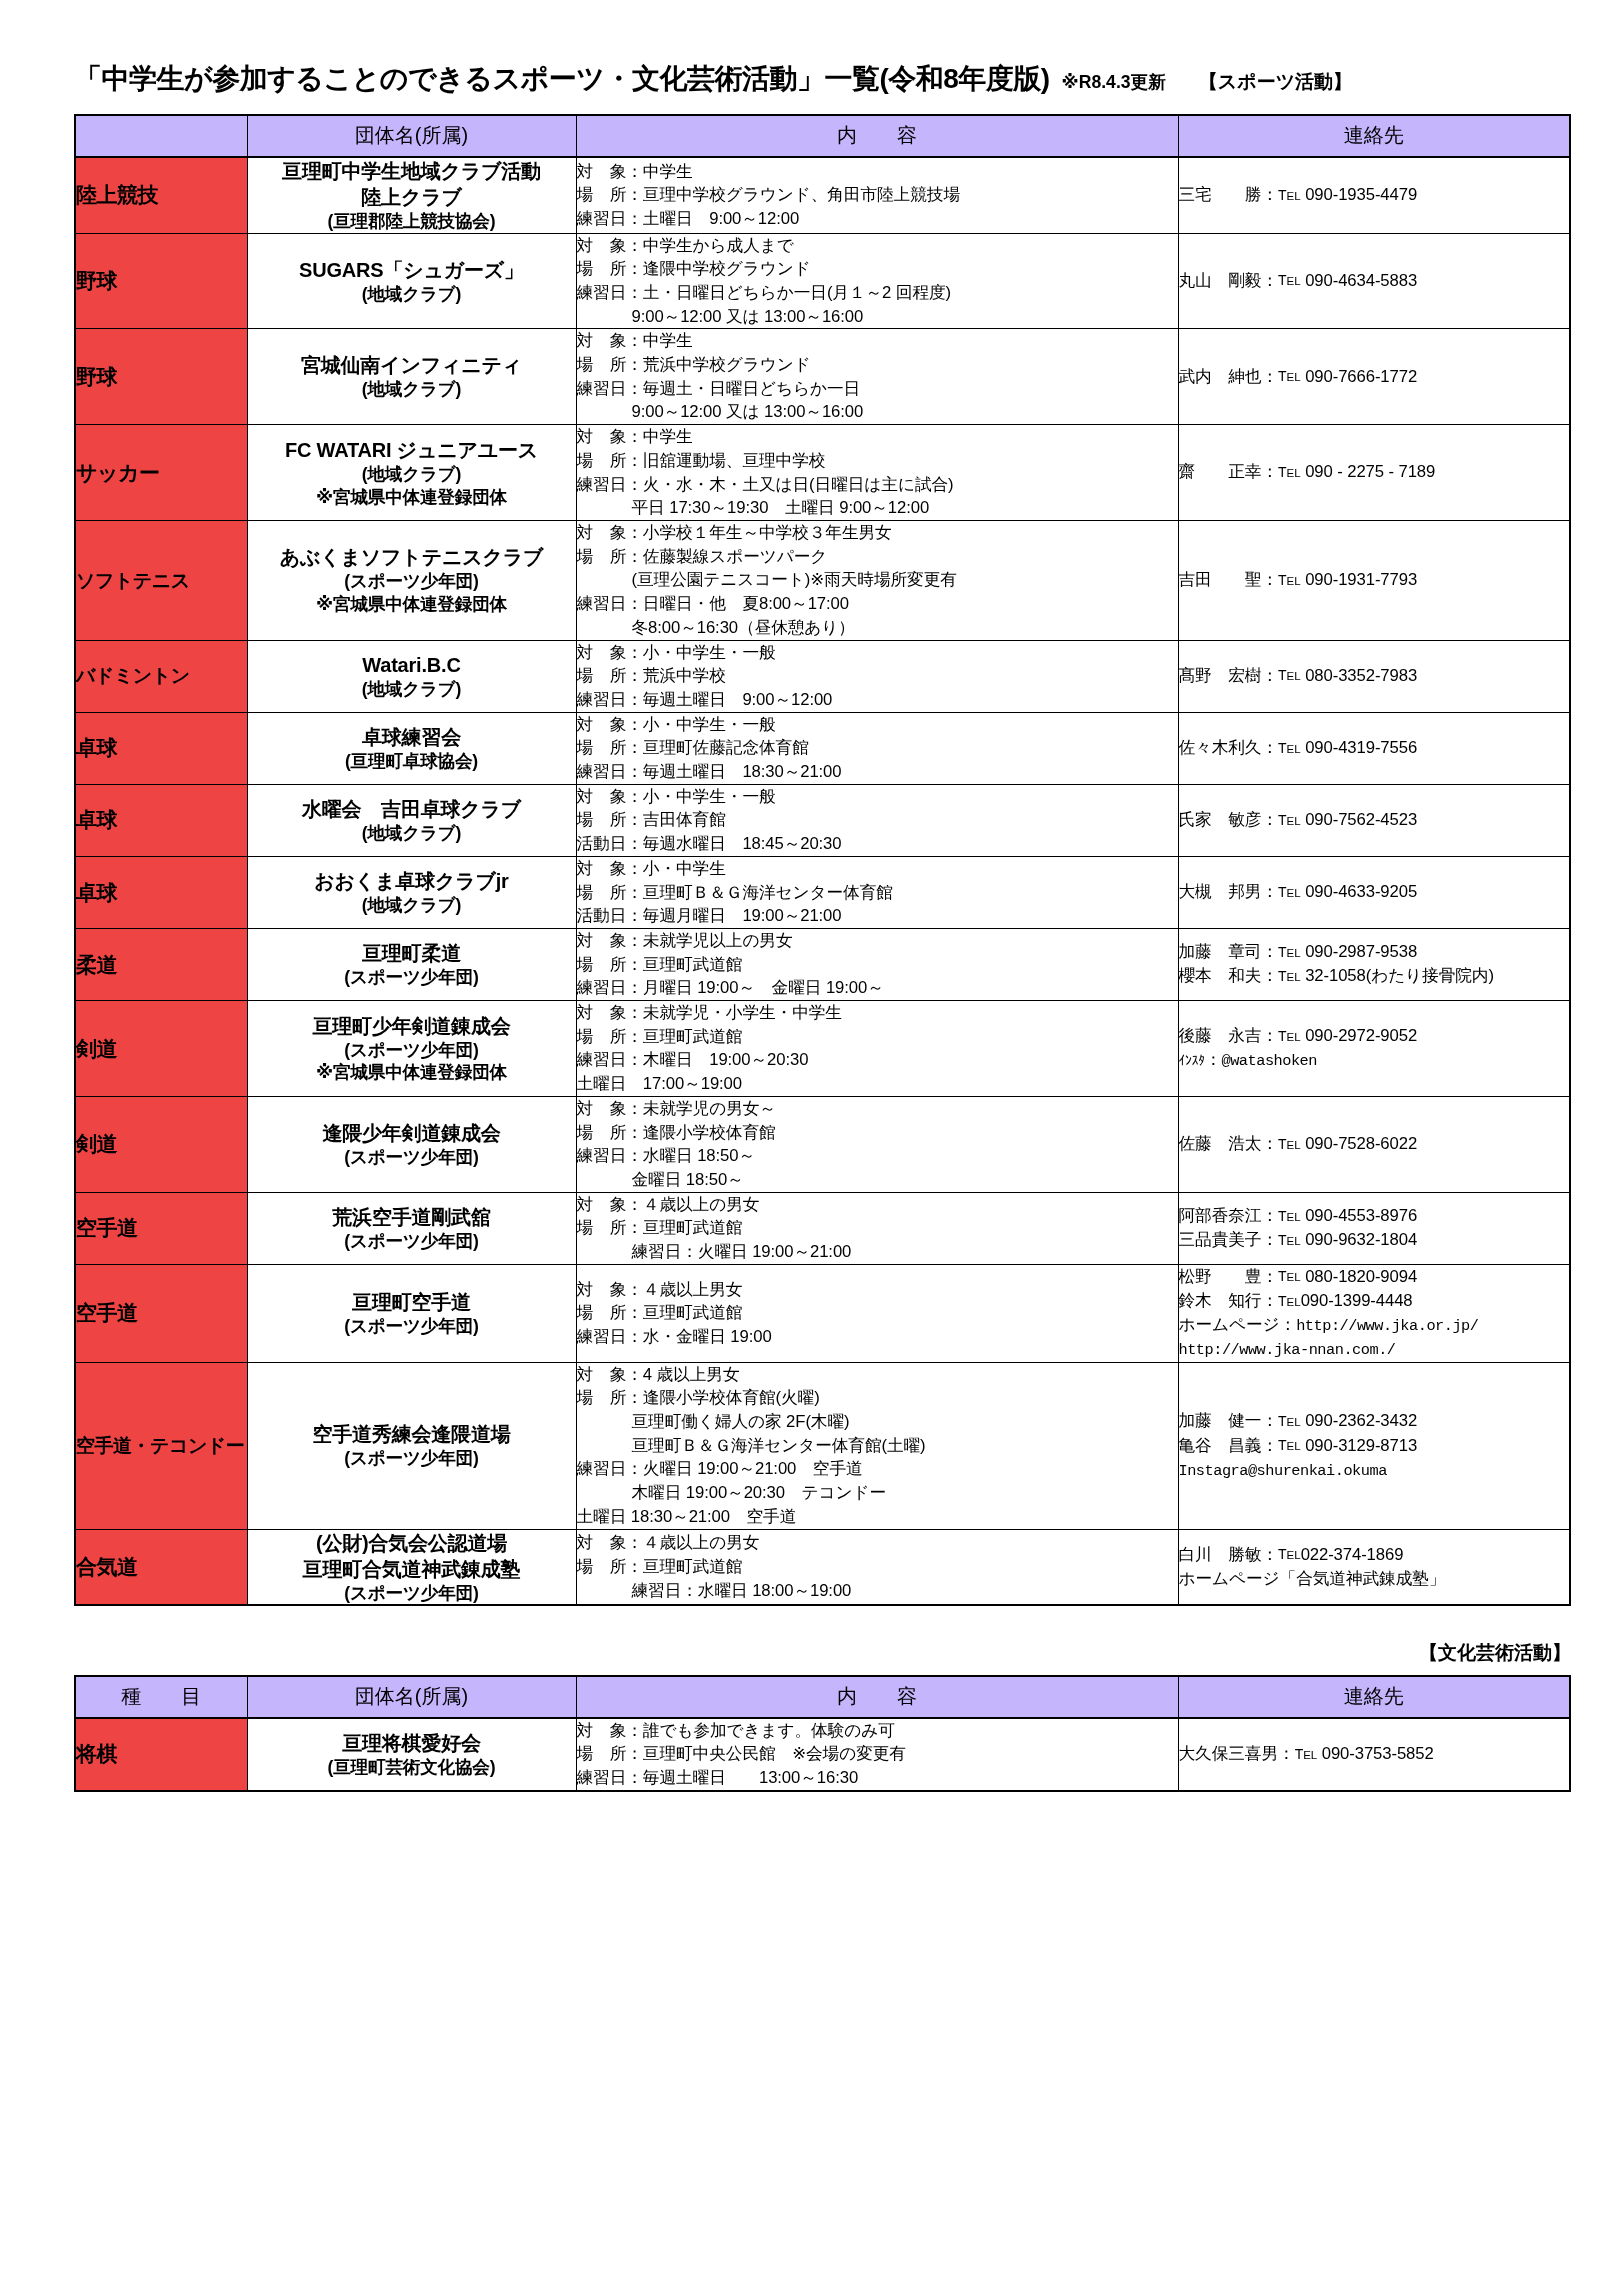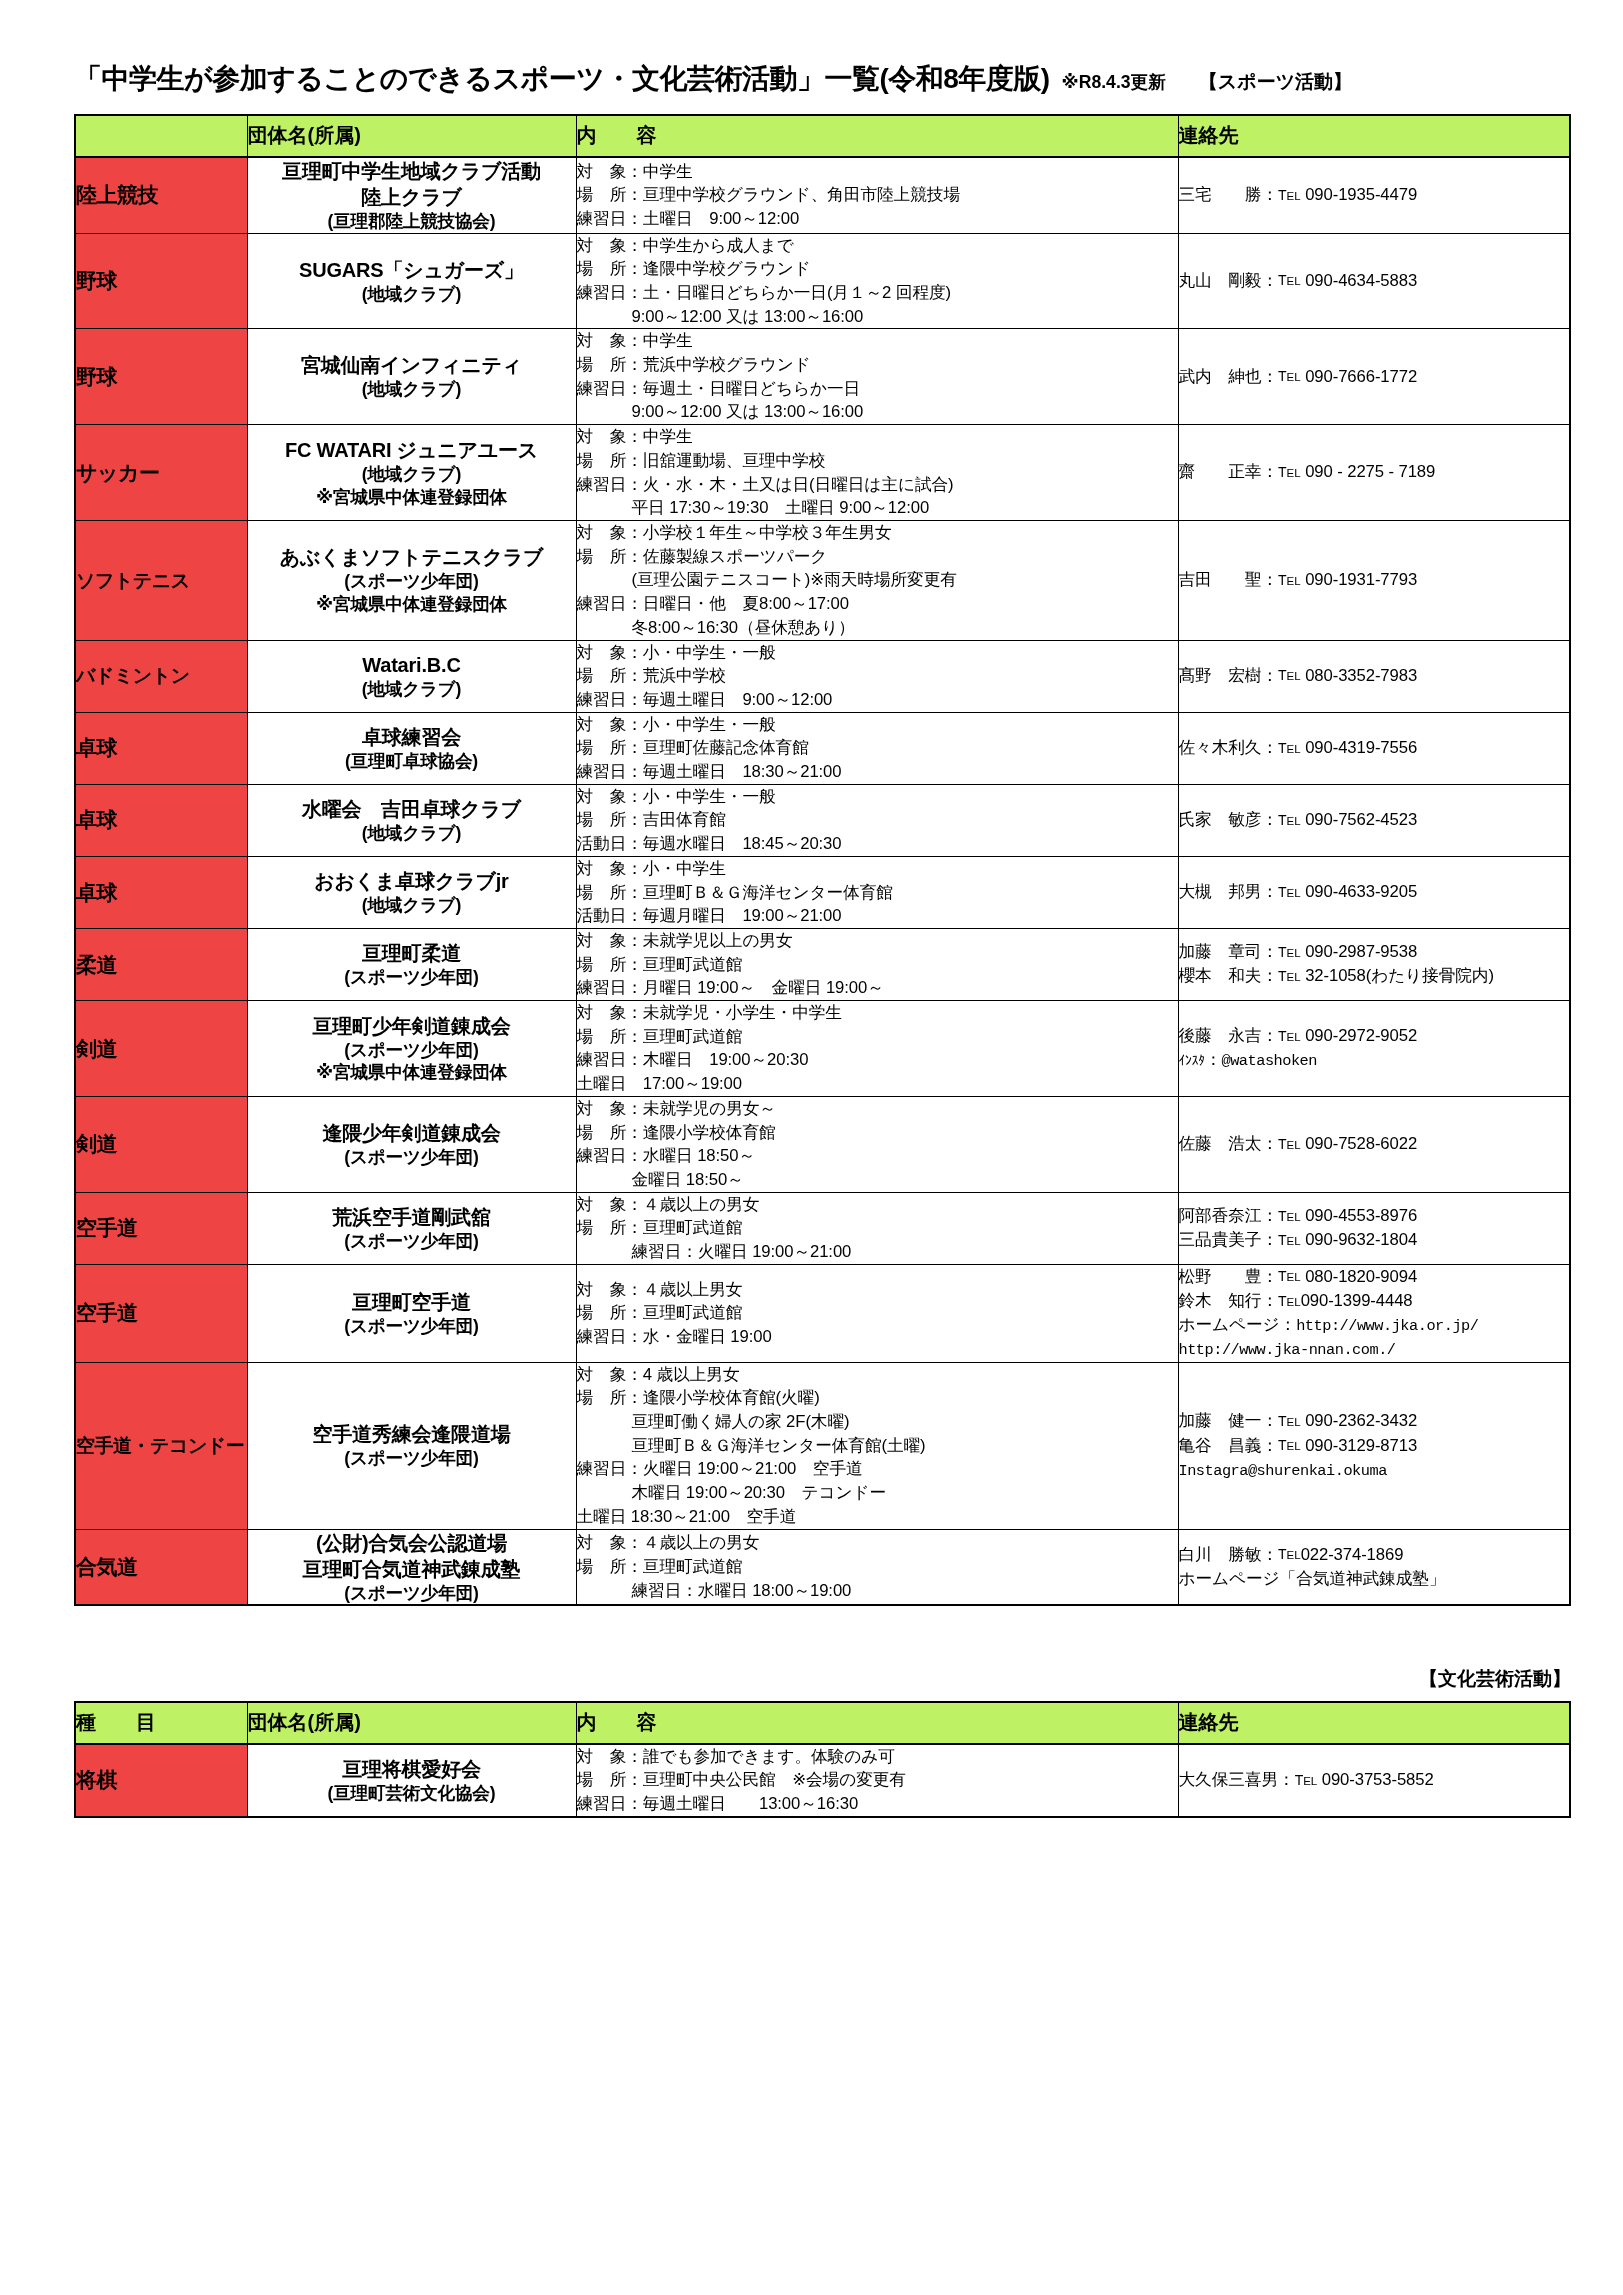--- a/index.html
+++ b/index.html
@@ -51,25 +51,25 @@
     width: 1495px;
     table-layout: fixed;
     border: 2.3px solid #000;
   }
   table.listing td, table.listing th {
     border: 0.9px solid #000;
     vertical-align: middle;
     padding: 0;
   }
   table.listing thead th {
-    background: #bef264;
+    background: #c4b5fd;
     height: 40px;
     font-size: 20px;
-    font-weight: bold;
-    text-align: left;
+    font-weight: normal;
+    text-align: center;
     border-bottom: 2.3px solid #000;
   }
   
   .col-kind    { width: 172px; }
   .col-name    { width: 329px; }
   .col-content { width: 602px; }
   .col-contact { width: 392px; }
 
   td.kind {
     background: #ef4444;
@@ -118,21 +118,21 @@
     padding: 6.5px 4.6px 6.5px 12px;
     letter-spacing: -0.1px;
   }
   td.contact .line { display: block; white-space: pre; }
   td.contact .indent { }
   .tel { font-size: 14px; vertical-align: 0.5px; letter-spacing: 0; }
   .mono { font-family: "Liberation Mono", "DejaVu Sans Mono", monospace; font-size: 15.3px; letter-spacing: -0.5px; }
   .insta-lbl { font-size: 13.4px; }
 
   
-  .section2 { margin-top: 60px; }
+  .section2 { margin-top: 34px; }
   .section2-tag {
     text-align: right;
     font-size: 19px;
     font-weight: bold;
     margin-bottom: 8.3px;
     padding-right: 1.9px;
   }
 </style>
 </head>
 <body>

